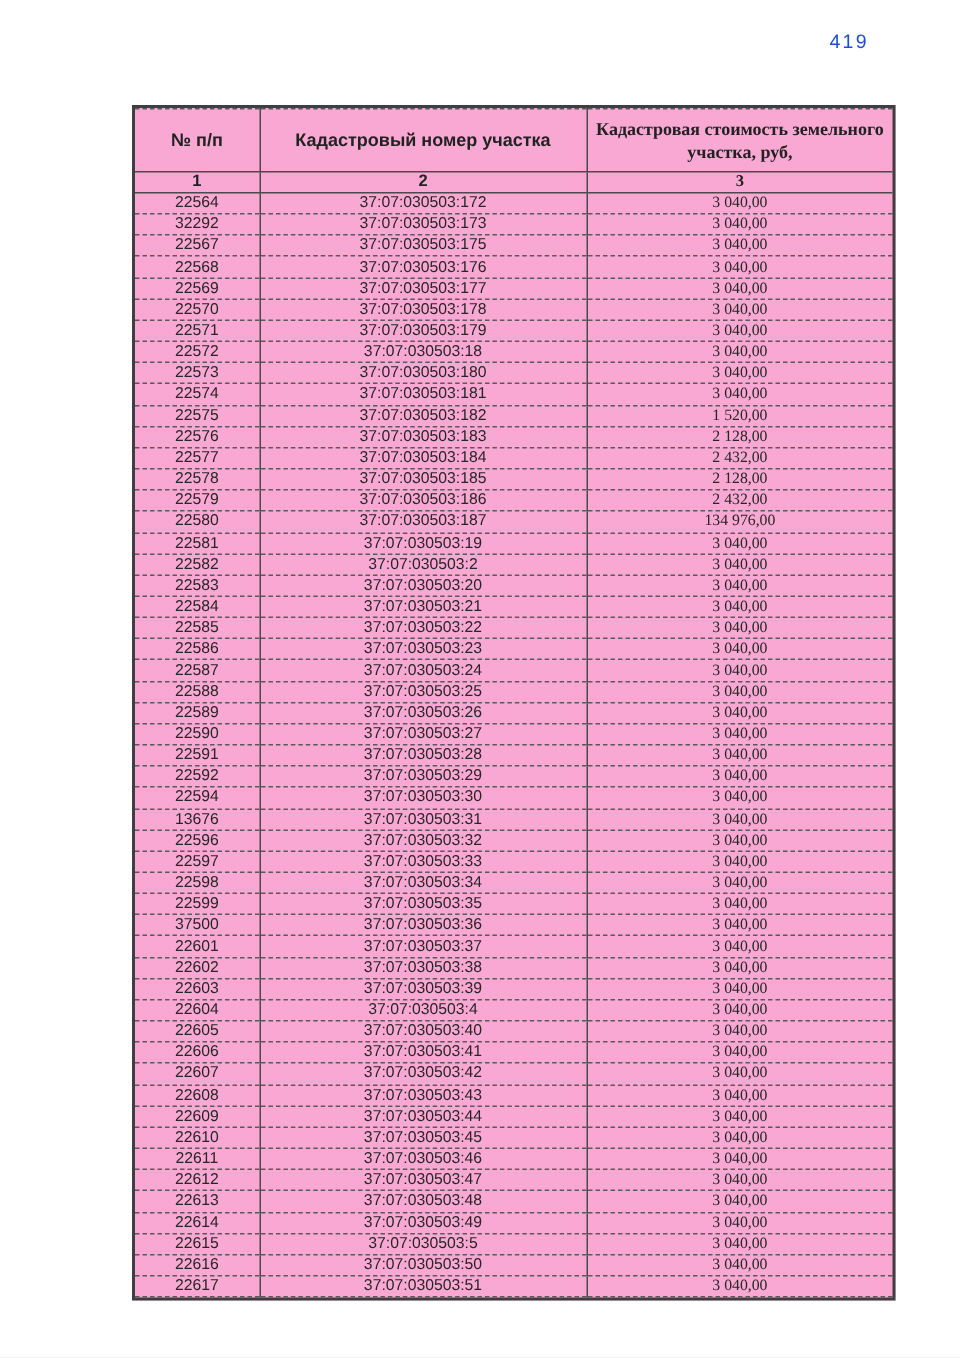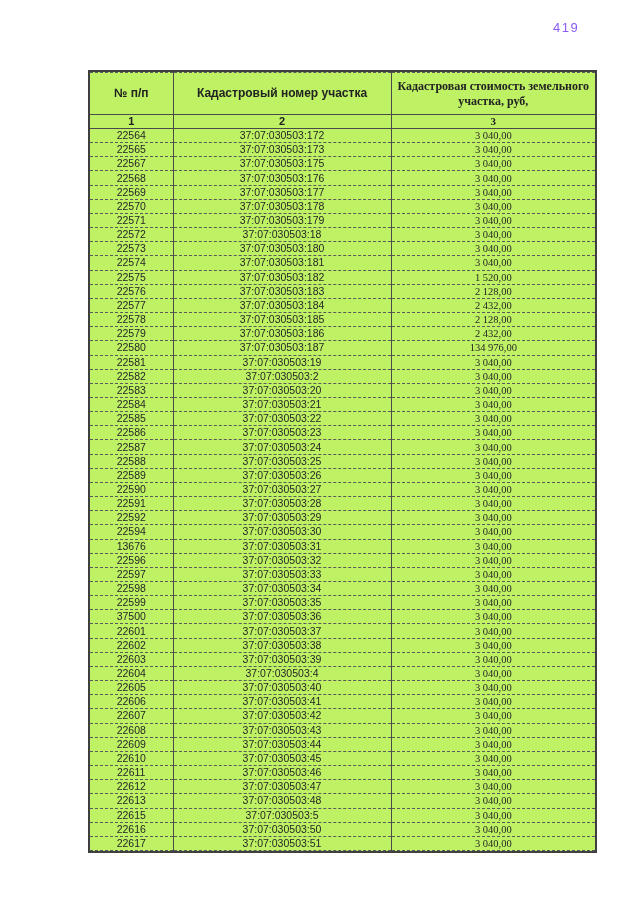--- a/index.html
+++ b/index.html
@@ -14,30 +14,30 @@
     font-family: "Liberation Sans", sans-serif;
     color: #1c1c1c;
     overflow: hidden;
   }
   .page-number {
     position: absolute;
     top: 20px;
     left: 553px;
     font-size: 13px;
     letter-spacing: 1.5px;
-    color: #8b5cf6;
+    color: #1d4ed8;
   }
   .table-wrap {
     position: absolute;
     top: 70px;
     left: 88px;
     width: 509px;
     border: 2px solid #3f3f3f;
     box-sizing: border-box;
-    background: #bef264;
+    background: #f9a8d4;
   }
   table {
     width: 100%;
     border-collapse: collapse;
     table-layout: fixed;
   }
   col.c1 { width: 83px; }
   col.c2 { width: 218px; }
   col.c3 { width: auto; }
   th, td {
@@ -101,21 +101,21 @@
         <th class="idx">3</th>
       </tr>
     </thead>
     <tbody>
         <tr>
           <td>22564</td>
           <td>37:07:030503:172</td>
           <td>3 040,00</td>
         </tr>
         <tr>
-          <td>22565</td>
+          <td>32292</td>
           <td>37:07:030503:173</td>
           <td>3 040,00</td>
         </tr>
         <tr>
           <td>22567</td>
           <td>37:07:030503:175</td>
           <td>3 040,00</td>
         </tr>
         <tr>
           <td>22568</td>
@@ -333,20 +333,25 @@
           <td>3 040,00</td>
         </tr>
         <tr>
           <td>22612</td>
           <td>37:07:030503:47</td>
           <td>3 040,00</td>
         </tr>
         <tr>
           <td>22613</td>
           <td>37:07:030503:48</td>
+          <td>3 040,00</td>
+        </tr>
+        <tr>
+          <td>22614</td>
+          <td>37:07:030503:49</td>
           <td>3 040,00</td>
         </tr>
         <tr>
           <td>22615</td>
           <td>37:07:030503:5</td>
           <td>3 040,00</td>
         </tr>
         <tr>
           <td>22616</td>
           <td>37:07:030503:50</td>

